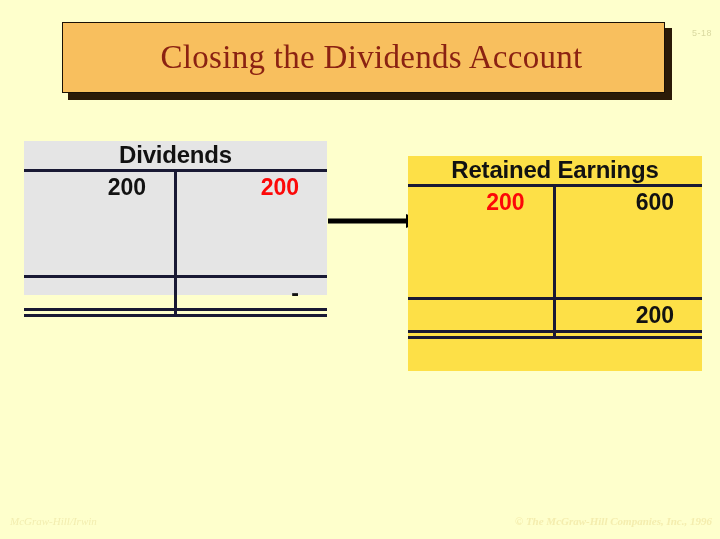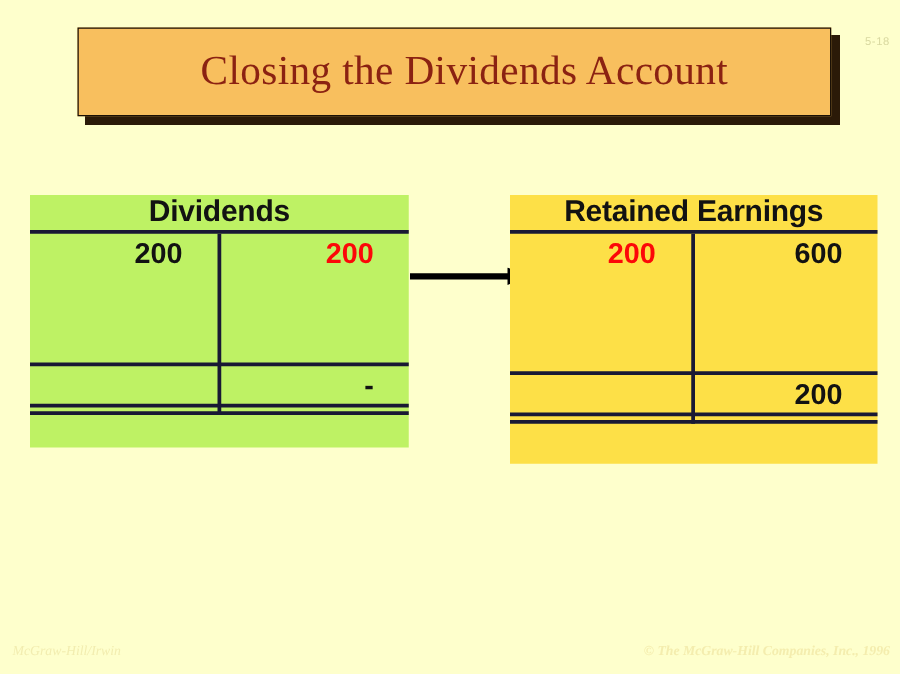--- a/index.html
+++ b/index.html
@@ -111,24 +111,24 @@
   .t-dblrule {
     border-top: 3px solid #191934;
     border-bottom: 3px solid #191934;
     height: 3px;
     box-sizing: content-box;
   }
 
   
   #divid-account {
     left: 24px;
-    top: 156px;
+    top: 141px;
     width: 303px;
-    height: 202px;
-    background: #bef264;
+    height: 154px;
+    background: #e5e5e5;
   }
   #divid-account .t-vline { left: 150px; }
   #divid-account .t-cell { width: 150px; }
   #divid-account .t-cell.c2 { width: 153px; }
 
   
   #re-account {
     left: 408px;
     top: 156px;
     width: 294px;

